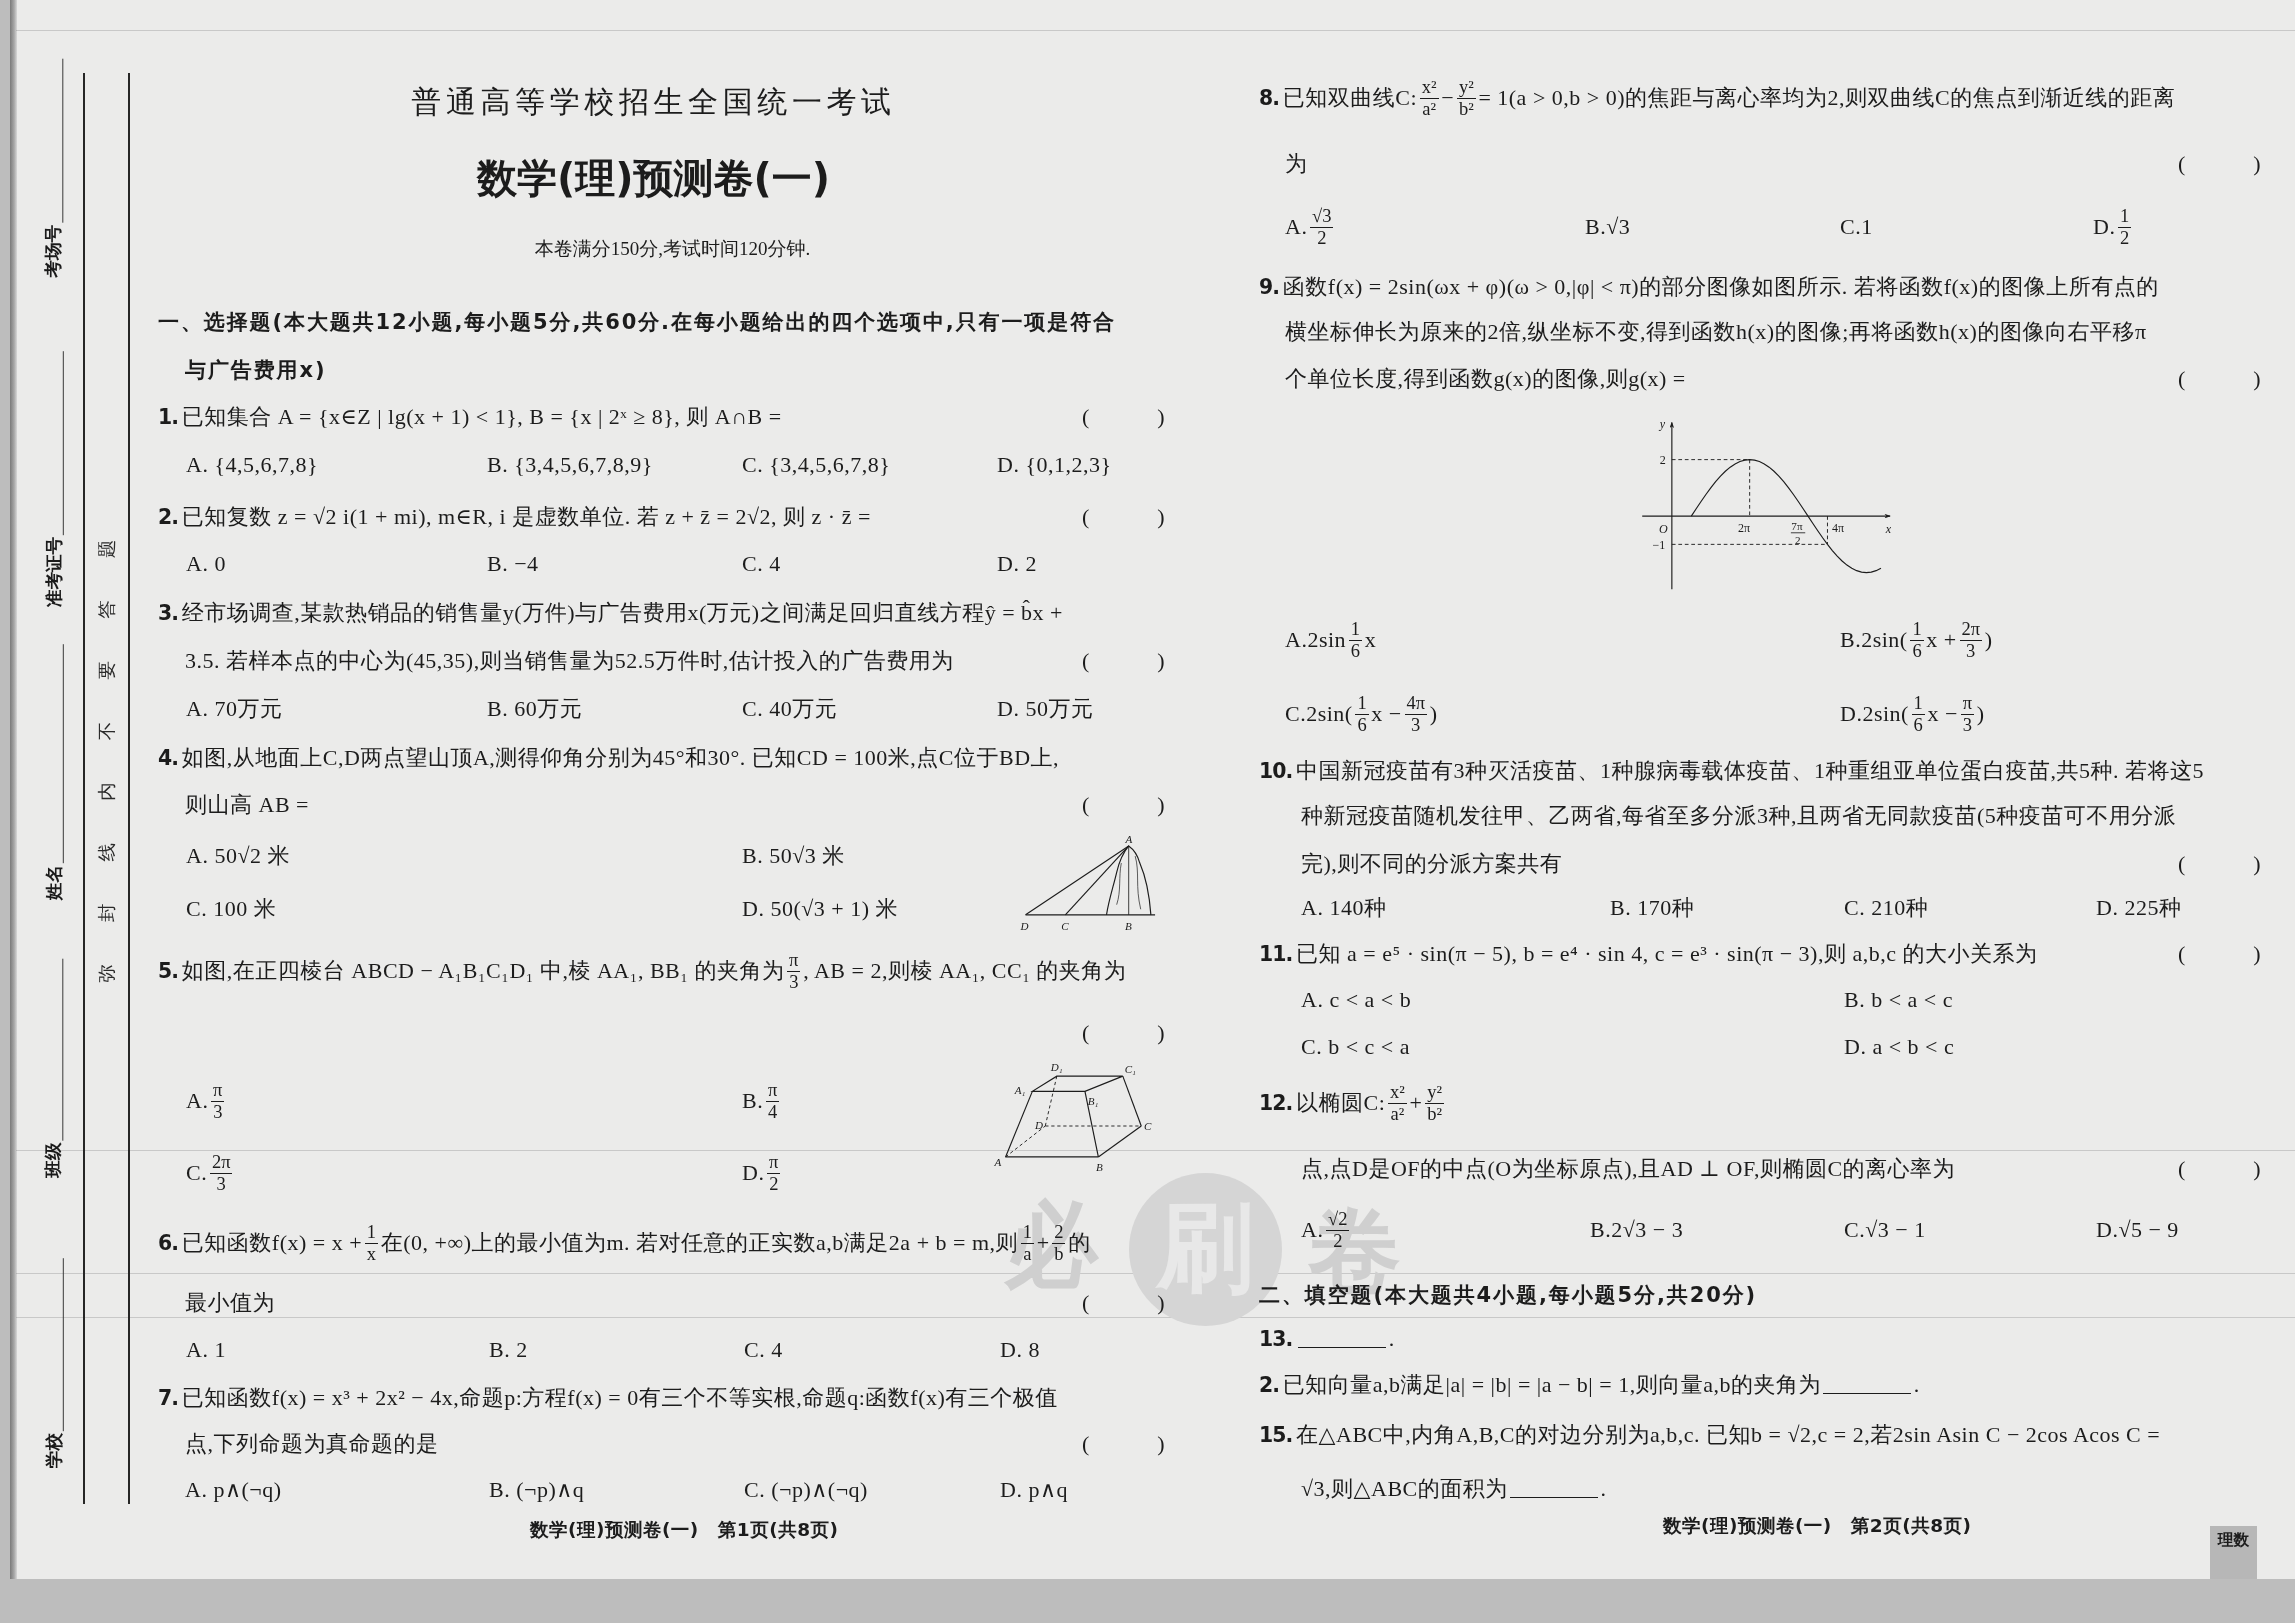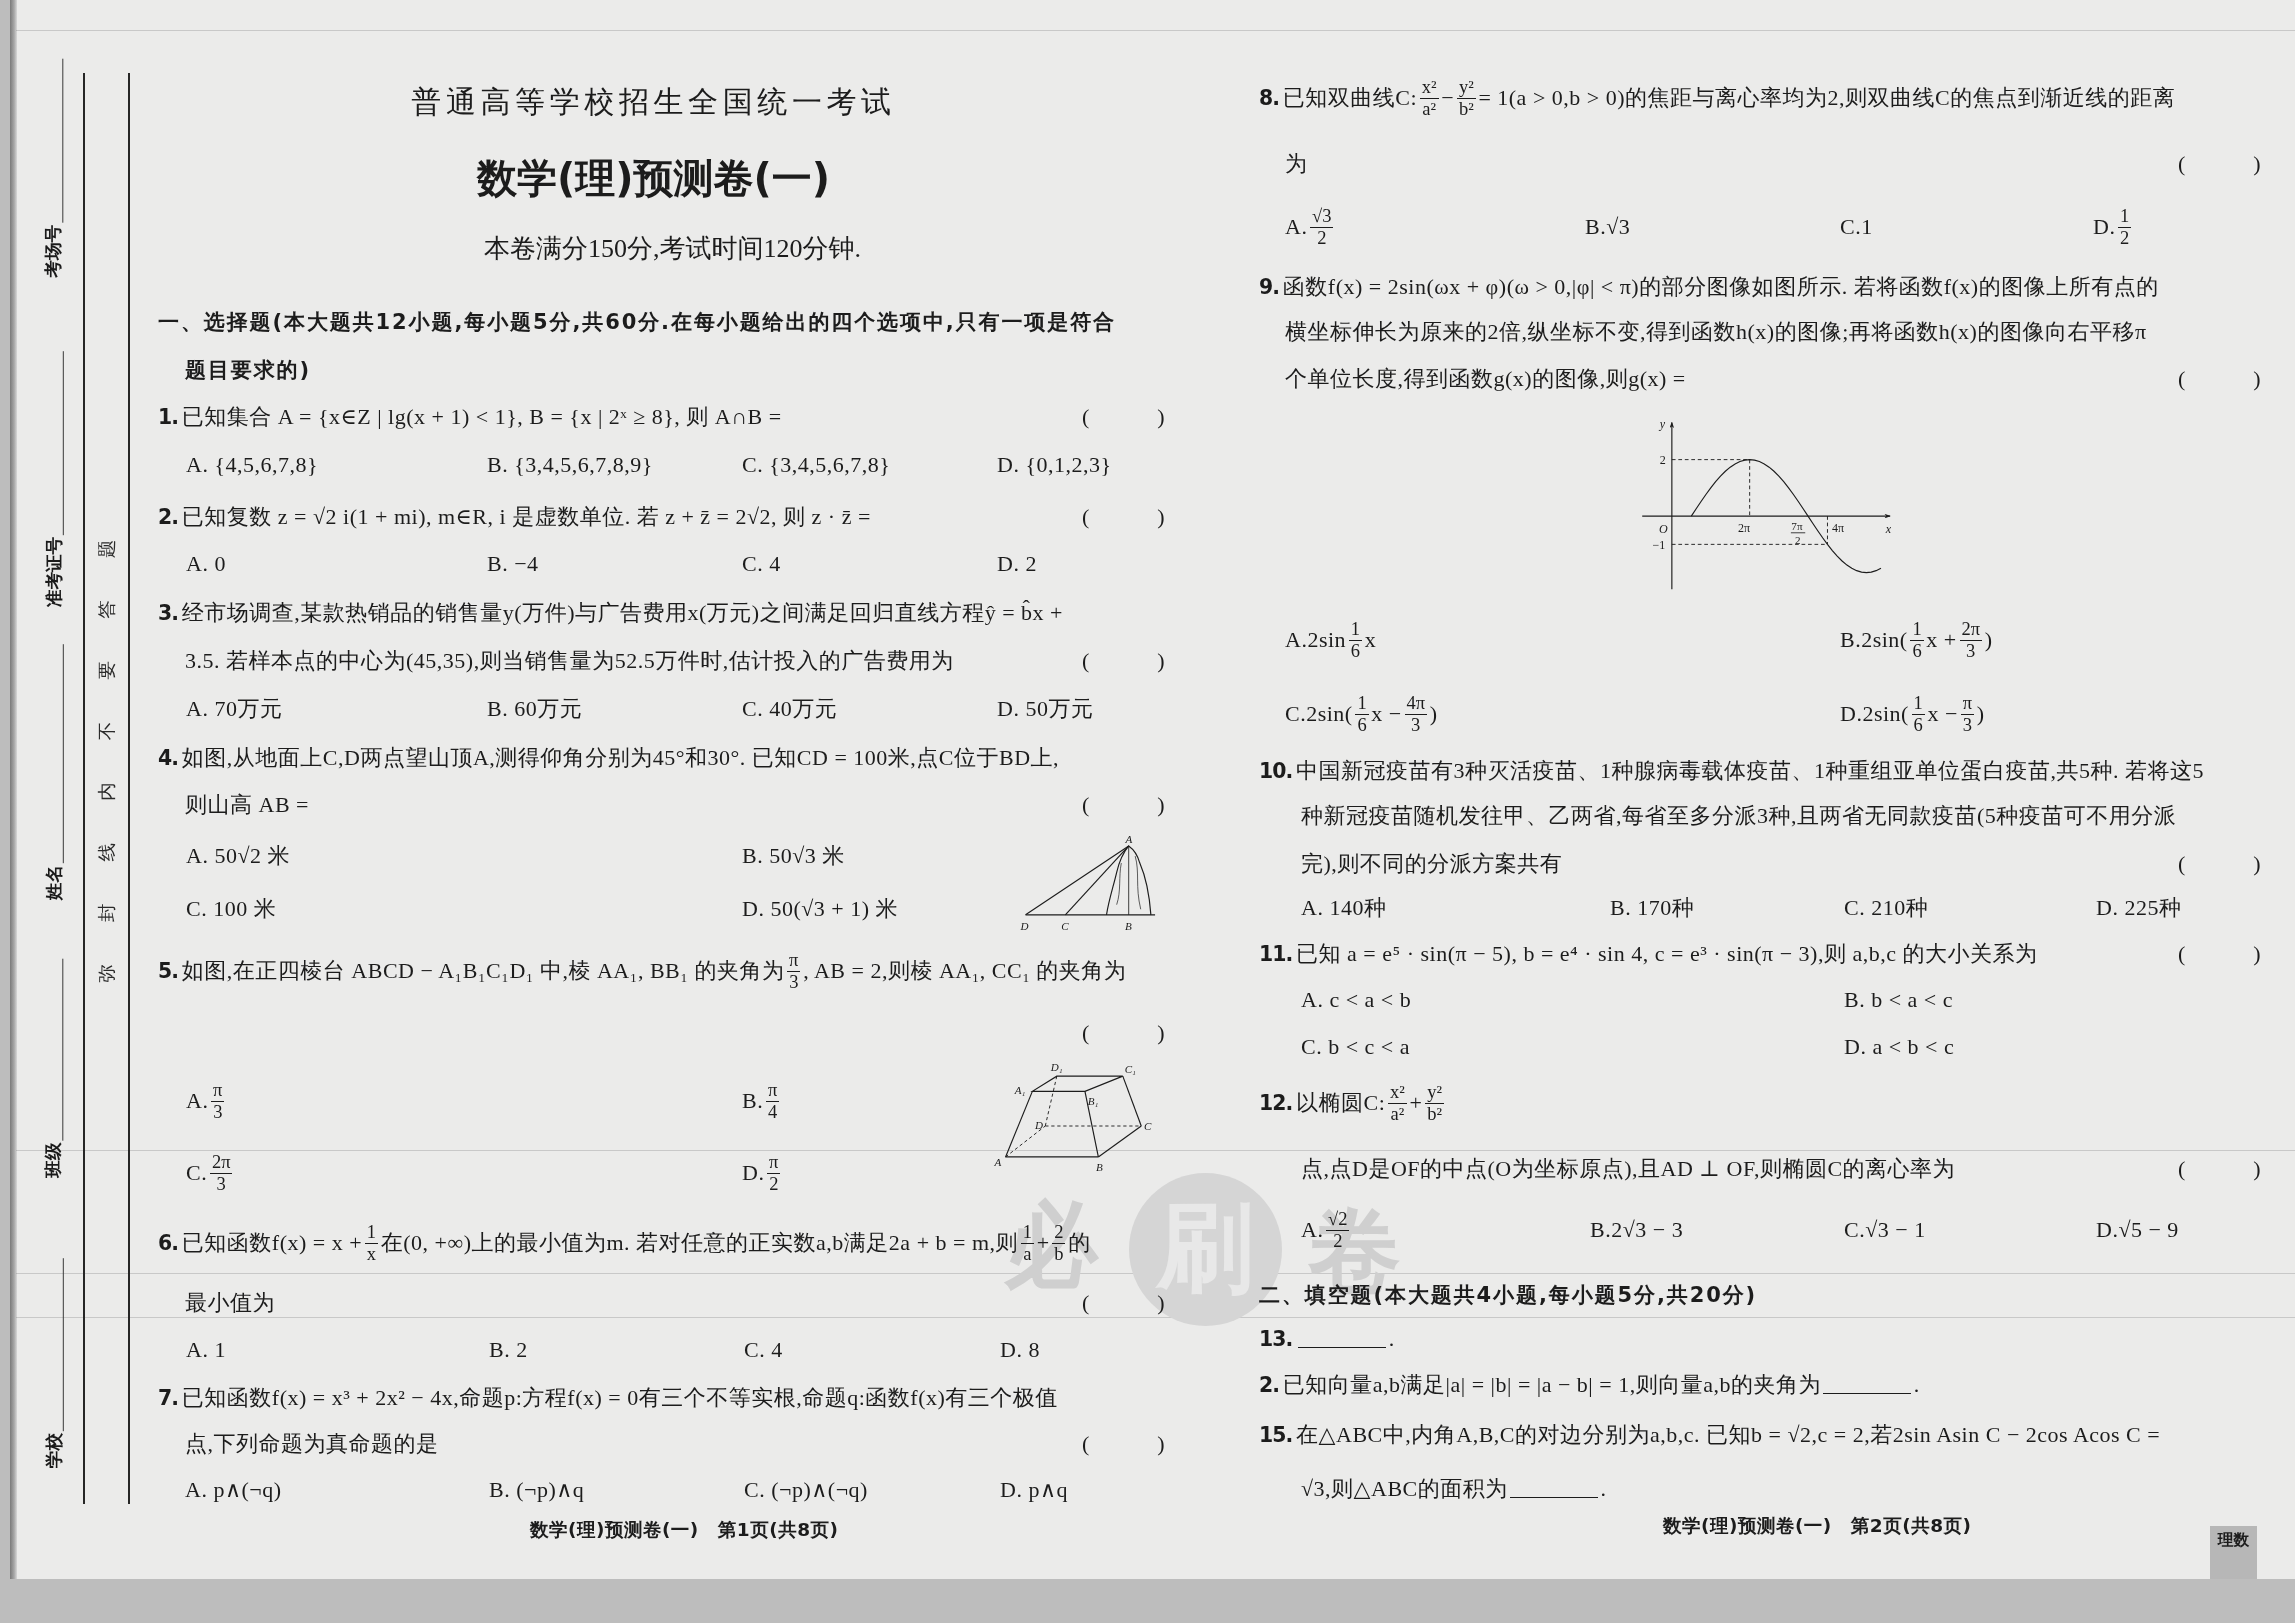--- a/index.html
+++ b/index.html
@@ -73,24 +73,24 @@
   <span>线</span>
   <span>内</span>
   <span>不</span>
   <span>要</span>
   <span>答</span>
   <span>题</span>
 </div>
 
 <div class="center" style="left:158px;top:83px;width:991px;font-size:30px;line-height:37px;letter-spacing:4.6px">普通高等学校招生全国统一考试</div>
 <div class="center sans-b" style="left:158px;top:155px;width:991px;font-size:40px;line-height:46px">数学(理)预测卷(一)</div>
-<div class="center" style="left:177px;top:237px;width:991px;font-size:26px;line-height:24px">本卷满分150分,考试时间120分钟.</div>
+<div class="center" style="left:177px;top:237px;width:991px;font-size:19px;line-height:24px">本卷满分150分,考试时间120分钟.</div>
 
 <div class="ln sans-b" style="left:158px;top:308px;font-size:21px;letter-spacing:1.9px">一、选择题(本大题共12小题,每小题5分,共60分.在每小题给出的四个选项中,只有一项是符合</div>
-<div class="ln sans-b" style="left:185px;top:356px;font-size:21px;letter-spacing:1.9px">题目要求的)</div>
+<div class="ln sans-b" style="left:185px;top:356px;font-size:21px;letter-spacing:1.9px">与广告费用x)</div>
 
 <div class="ln" style="left:158px;top:403px">
   <span class="qn">1.</span>
     <span>已知集合 A = {x∈Z | lg(x + 1) &lt; 1}, B = {x | 2ˣ ≥ 8}, 则 A∩B =</span>
 </div>
 <div class="brk" style="left:1082px;top:403px">(　　　)</div>
 <div class="opt" style="left:186px;top:451px">A. {4,5,6,7,8}</div>
 <div class="opt" style="left:487px;top:451px">B. {3,4,5,6,7,8,9}</div>
 <div class="opt" style="left:742px;top:451px">C. {3,4,5,6,7,8}</div>
 <div class="opt" style="left:997px;top:451px">D. {0,1,2,3}</div>

